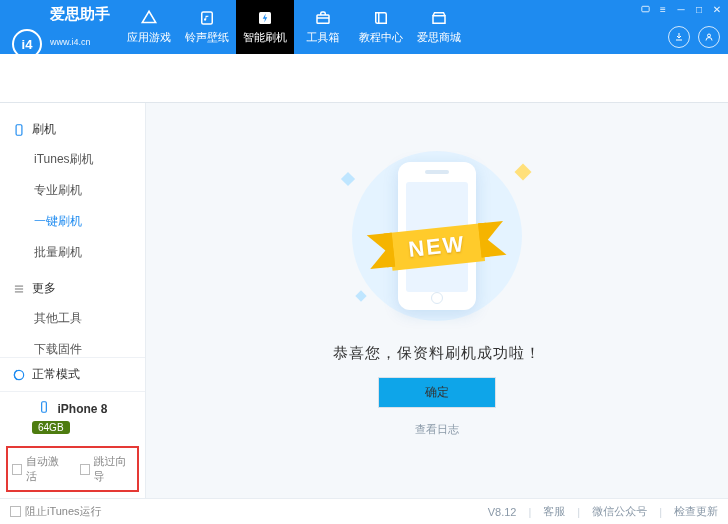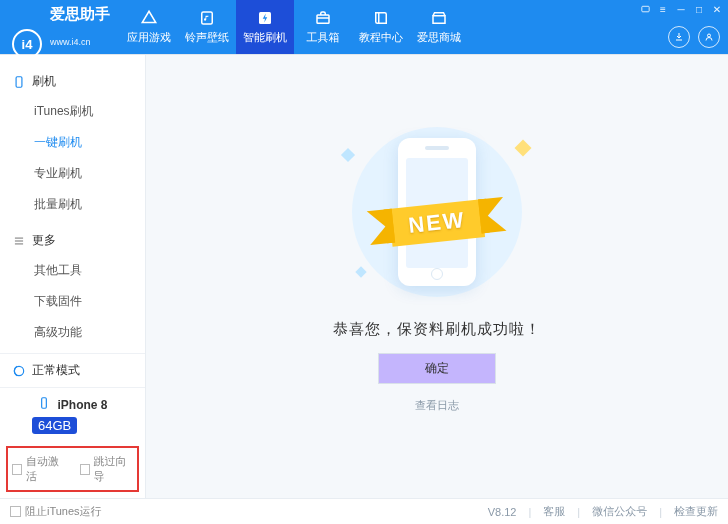--- a/index.html
+++ b/index.html
@@ -6,43 +6,43 @@
   html, body { width: 728px; height: 524px; overflow: hidden; }
   .app { width: 728px; height: 524px; display: flex; flex-direction: column; background: #fff; }
   .header { height: 54px; background: #1e8bf0; display: flex; align-items: center; color: #fff; position: relative; }
   .brand { display: flex; align-items: center; padding: 0 10px 0 12px; }
   .brand-logo { width: 30px; height: 30px; border: 2px solid #fff; border-radius: 50%; display: flex; align-items: center; justify-content: center; font-size: 13px; font-weight: bold; margin-top: 34px; }
   .brand-text { margin-left: 8px; display: flex; flex-direction: column; line-height: 1.1; justify-content: flex-end; }
   .brand-title { font-size: 15px; font-weight: bold; }
   .brand-sub { font-size: 9px; opacity: 0.9; margin-top: 16px; }
   .nav { display: flex; height: 100%; }
   .nav-item { width: 58px; display: flex; flex-direction: column; align-items: center; justify-content: center; font-size: 11px; gap: 3px; cursor: pointer; }
-  .nav-item.active { background: #1d4ed8; }
+  .nav-item.active { background: #000000; }
   .nav-icon { width: 18px; height: 18px; display: flex; align-items: center; justify-content: center; }
   .nav-icon svg { width: 18px; height: 18px; }
   .winctrls { position: absolute; right: 4px; top: 2px; display: flex; gap: 4px; align-items: center; }
   .winctrls .wc { width: 14px; height: 14px; display: flex; align-items: center; justify-content: center; cursor: pointer; font-size: 10px; color: #fff; opacity: 0.9; }
   .header-right { position: absolute; right: 8px; bottom: 6px; display: flex; gap: 8px; }
   .circ { width: 22px; height: 22px; border: 1.5px solid rgba(255,255,255,0.8); border-radius: 50%; display: flex; align-items: center; justify-content: center; cursor: pointer; }
   .circ svg { width: 12px; height: 12px; }
-  .body { flex: 1; display: flex; min-height: 0; border-top: 1px solid #e0e6ec; }
+  .body { flex: 1; display: flex; min-height: 0; border-top: 1px solid #e0e6ec; margin-top: 48px; }
   .sidebar { width: 146px; border-right: 1px solid #e8edf2; display: flex; flex-direction: column; }
   .side-scroll { flex: 1; overflow: auto; padding-top: 6px; }
   .side-group { padding: 6px 0 0 0; }
   .side-head { display: flex; align-items: center; gap: 6px; font-size: 12px; color: #333; padding: 6px 12px; }
   .side-head .gicon { width: 14px; height: 14px; color: #1e8bf0; display: flex; align-items: center; justify-content: center; }
   .side-items { }
   .side-item { font-size: 12px; color: #555; padding: 7px 10px 7px 34px; cursor: pointer; }
   .side-item.active { color: #1e8bf0; }
   .side-bottom { border-top: 1px solid #eef1f5; }
   .mode-row { display: flex; align-items: center; gap: 6px; padding: 8px 12px; font-size: 12px; color: #333; border-bottom: 1px solid #eef1f5; }
   .mode-row .micon { width: 14px; height: 14px; color: #1e8bf0; }
   .device-row { padding: 8px 12px; display: flex; flex-direction: column; gap: 4px; }
   .device-name { display: flex; align-items: center; gap: 6px; font-size: 12px; font-weight: bold; color: #333; justify-content: center; }
-  .badge { display: inline-block; background: #1d4ed8; color: #fff; font-size: 13px; padding: 1px 6px; border-radius: 3px; margin-left: 20px; width: fit-content; }
+  .badge { display: inline-block; background: #4d7c0f; color: #fff; font-size: 10px; padding: 1px 6px; border-radius: 3px; margin-left: 20px; width: fit-content; }
   .checks-wrap { border: 2px solid #e53935; margin: 4px 6px 6px 6px; padding: 6px 4px; }
   .checks { display: flex; gap: 14px; align-items: center; }
   .chk { display: flex; align-items: center; gap: 4px; font-size: 11px; color: #888; cursor: pointer; }
   .chk .box { width: 11px; height: 11px; border: 1px solid #bbb; }
   .main { flex: 1; background: #f5f8fb; position: relative; display: flex; flex-direction: column; align-items: center; justify-content: center; }
   .illus { width: 220px; height: 180px; position: relative; margin-top: -18px; }
   .illus-circle { position: absolute; left: 50%; top: 50%; width: 170px; height: 170px; transform: translate(-50%,-50%); border-radius: 50%; background: #e4f3ff; }
   .phone { position: absolute; left: 50%; top: 50%; width: 78px; height: 148px; transform: translate(-50%,-50%); background: #fff; border-radius: 12px; box-shadow: 0 4px 16px rgba(30,100,180,0.15); }
   .phone:before { content:""; position:absolute; left:50%; top:8px; width:24px; height:4px; background:#dbe8f4; border-radius:3px; transform:translateX(-50%); }
   .phone .screen { position:absolute; left:8px; right:8px; top:20px; bottom:18px; background:#eaf4ff; border-radius:3px; }
@@ -50,21 +50,21 @@
   .ribbon { position: absolute; left: 50%; top: 56%; transform: translate(-50%,-50%) rotate(-6deg); }
   .ribbon-body { background:#ffcb2b; color:#fff; font-weight:bold; font-size:22px; letter-spacing:2px; padding: 6px 18px; position:relative; text-shadow: 0 1px 2px rgba(180,120,0,0.5); }
   .ribbon-body:before, .ribbon-body:after { content:""; position:absolute; top:0; width:0; height:0; border: 17px solid #f5b400; }
   .ribbon-body:before { left:-22px; border-left-color: transparent; border-right-width:8px; }
   .ribbon-body:after { right:-22px; border-right-color: transparent; border-left-width:8px; }
   .spark { position:absolute; width:14px; height:14px; background:#ffe07a; transform: rotate(45deg);} 
   .spark.s1 { left:16px; top:28px; width:10px; height:10px; background:#bfe6ff; }
   .spark.s2 { right:18px; top:20px; width:12px; height:12px; background:#ffe07a; }
   .spark.s3 { left:30px; bottom:26px; width:8px; height:8px; background:#bfe6ff; }
   .success-text { margin-top: 18px; font-size: 15px; color: #333; letter-spacing: 1px; }
-  .ok-btn { margin-top: 14px; background:#c4b5fd; border:1px solid #d9e1e9; padding: 6px 46px; font-size: 12px; color:#333; cursor:pointer; }
+  .ok-btn { margin-top: 14px; background:#0ea5e9; border:1px solid #d9e1e9; padding: 6px 46px; font-size: 12px; color:#333; cursor:pointer; }
   .view-log { margin-top: 14px; font-size: 11px; color: #8a99a8; cursor: pointer; }
   .footer { height: 26px; border-top: 1px solid #e8edf2; display: flex; align-items: center; justify-content: space-between; font-size: 11px; color: #8a99a8; padding: 0 10px; }
   .footer-left { display:flex; align-items:center; }
   .footer-left .box { width: 11px; height: 11px; border: 1px solid #bbb; }
   .footer-right { display:flex; align-items:center; gap:12px; }
   .footer-right .divider { color:#d0d8e0; }
 </style>
 </head>
 <body>
 
@@ -169,22 +169,22 @@
           <div class="side-head">
             <span class="gicon">
                 <svg viewBox="0 0 24 24" width="14" height="14" fill="none" stroke="#1e8bf0" stroke-width="2">
                   <rect x="7" y="3" width="10" height="18" rx="2"></rect>
                 </svg>
               </span>
             <span>刷机</span>
           </div>
           <div class="side-items">
             <div class="side-item">iTunes刷机</div>
+            <div class="side-item">专业刷机</div>
             <div class="side-item active">一键刷机</div>
-            <div class="side-item">专业刷机</div>
             <div class="side-item">批量刷机</div>
           </div>
         </div>
         <div class="side-group">
           <div class="side-head">
             <span class="gicon">
                 <svg viewBox="0 0 24 24" width="14" height="14" stroke="#888" stroke-width="2">
                   <line x1="5" y1="7" x2="19" y2="7"></line>
                   <line x1="5" y1="12" x2="19" y2="12"></line>
                   <line x1="5" y1="17" x2="19" y2="17"></line>

